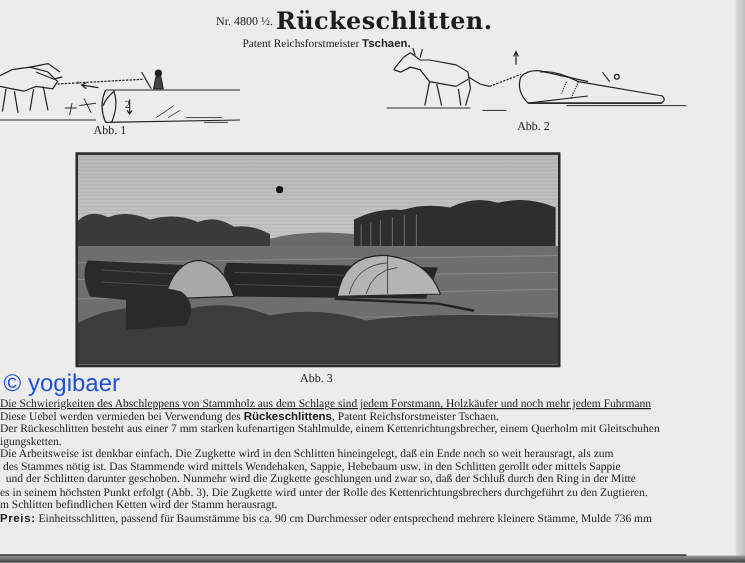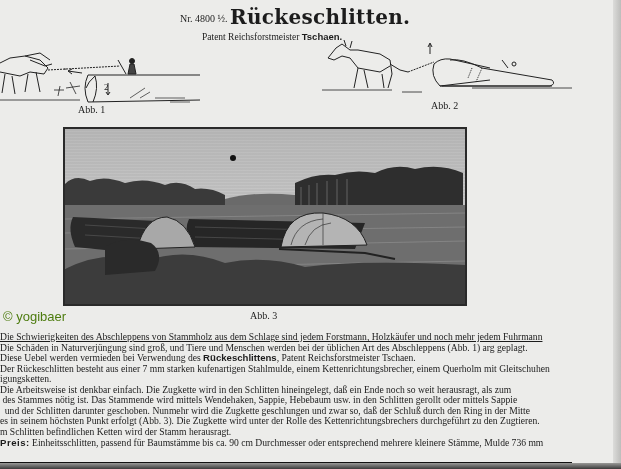--- a/index.html
+++ b/index.html
@@ -30,21 +30,21 @@
     .fig { position: absolute; }
     .fig svg { display: block; }
     .fig-caption { position: absolute; font-size: 10px; }
 
     .photo-frame {
       position: absolute; left: 63px; top: 127px; width: 400px; height: 175px;
       border: 2px solid #2a2a2a; background: #888; overflow: hidden;
     }
     .watermark {
       position: absolute; left: 3px; top: 309px;
-      font-family: "Liberation Sans", sans-serif; font-size: 13px; color: #4d7c0f;
+      font-family: "Liberation Sans", sans-serif; font-size: 20px; color: #1d4ed8;
     }
     .body-text {
       position: absolute; left: 0; top: 332px; width: 574px;
       font-size: 9.6px; line-height: 10.55px; white-space: nowrap;
     }
     .body-text .line { display: block; height: 10.55px; overflow: hidden; }
     .body-text .line.price-line { margin-top: 1px; }
     .rule { position: absolute; left: 0; top: 462px; width: 572px; height: 1.5px; background: #111; }
     .justify { display: flex; justify-content: space-between; text-decoration: underline; }
   </style>
@@ -152,21 +152,20 @@
     <path d="M0 140 Q40 120 80 132 Q120 118 160 134 Q200 126 240 138 Q300 130 400 136 L400 175 L0 175 Z" fill="#3c3c3c"></path>
     <path d="M40 118 Q60 106 86 114 Q100 124 90 142 L40 146 Z" fill="#2a2a2a"></path>
   </svg>
 </div>
 <div class="fig-caption" style="left:250px; top:310px;">Abb. 3</div>
 
 <div class="watermark">© yogibaer</div>
 
 <div class="body-text">
   <span class="line justify"><span>Die Schwierigkeiten des Abschleppens von Stammholz aus dem Schlage sind jedem Forstmann, Holzkäufer und noch mehr jedem Fuhrmann</span></span>
-  <span class="line"><span>Die Schäden in Naturverjüngung sind groß, und Tiere und Menschen werden bei der üblichen Art des Abschleppens (Abb. 1) arg geplagt.</span></span>
   <span class="line"><span>Diese Uebel werden vermieden bei Verwendung des </span><b style="font-family:'Liberation Sans',sans-serif;margin-top:20px;">Rückeschlittens</b><span>, Patent Reichsforstmeister Tschaen.</span></span>
   <span class="line"><span>Der Rückeschlitten besteht aus einer 7 mm starken kufenartigen Stahlmulde, einem Kettenrichtungsbrecher, einem Querholm mit Gleitschuhen</span></span>
   <span class="line"><span>igungsketten.</span></span>
   <span class="line"><span>Die Arbeitsweise ist denkbar einfach. Die Zugkette wird in den Schlitten hineingelegt, daß ein Ende noch so weit herausragt, als zum</span></span>
   <span class="line" style="white-space:pre;"><span> des Stammes nötig ist. Das Stammende wird mittels Wendehaken, Sappie, Hebebaum usw. in den Schlitten gerollt oder mittels Sappie</span></span>
   <span class="line" style="white-space:pre;"><span>  und der Schlitten darunter geschoben. Nunmehr wird die Zugkette geschlungen und zwar so, daß der Schluß durch den Ring in der Mitte</span></span>
   <span class="line"><span>es in seinem höchsten Punkt erfolgt (Abb. 3). Die Zugkette wird unter der Rolle des Kettenrichtungsbrechers durchgeführt zu den Zugtieren.</span></span>
   <span class="line"><span>m Schlitten befindlichen Ketten wird der Stamm herausragt.</span></span>
   <span class="line price-line"><b style="font-family:'Liberation Sans',sans-serif;letter-spacing:0.5px;">Preis:</b><span> Einheitsschlitten, passend für Baumstämme bis ca. 90 cm Durchmesser oder entsprechend mehrere kleinere Stämme, Mulde 736 mm</span></span>
 

